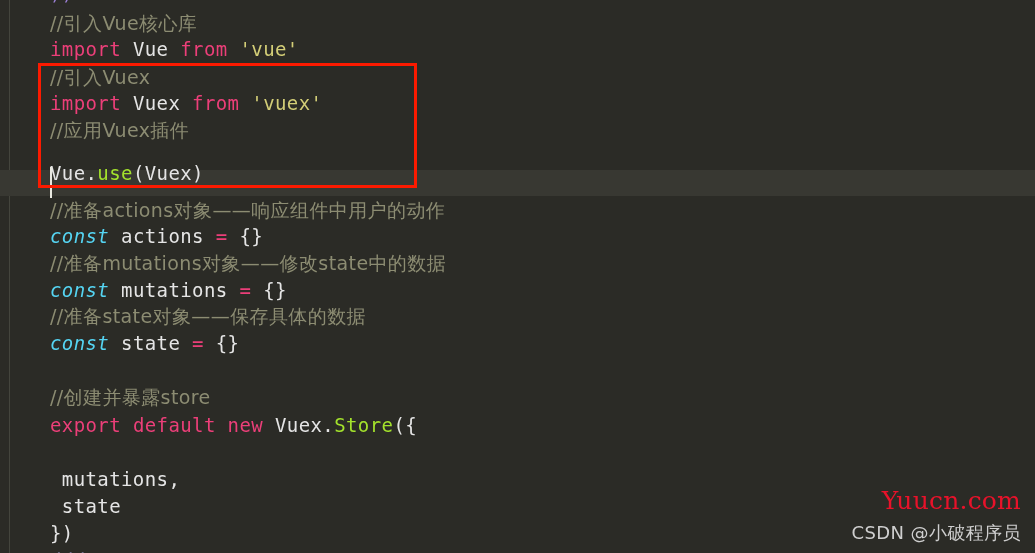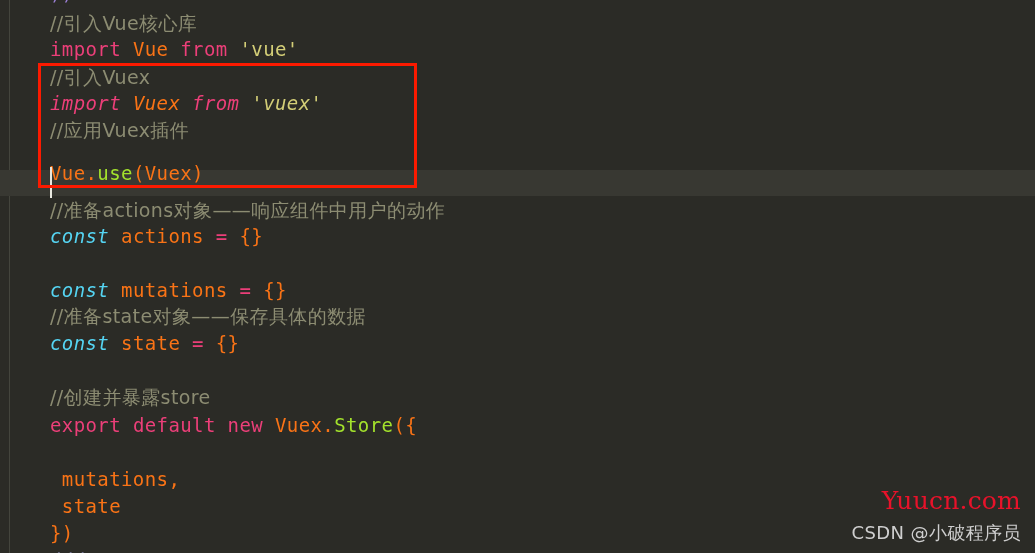--- a/index.html
+++ b/index.html
@@ -61,21 +61,21 @@
     height: 26px;
     line-height: 26px;
     white-space: pre;
     font-size: 19px;
     letter-spacing: 0.4px;
   }
 
   
   .tok-comment  { color: #8c8c72; }
   .tok-keyword  { color: #ec3f79; }
-  .tok-plain    { color: #f97316; }
+  .tok-plain    { color: #e5e5e5; }
   .tok-string   { color: #d3ce77; }
   .tok-const    { color: #55d4f2; font-style: italic; }
   .tok-func     { color: #a3e22c; }
   .tok-op       { color: #ec3f79; }
 
   .cjk { font-family: "DejaVu Sans", "Liberation Sans", sans-serif; }
 
   
   #annotation-rect {
     position: absolute;
@@ -141,26 +141,27 @@
   <div id="gutter-rule" style="background: rgb(68, 69, 61);"></div>
 
   <div id="current-line" style="background: rgb(56, 56, 50);"></div>
 
   <div id="clip-top">))</div>
 
   <div id="code">
       <div class="line" style="top: 10px;"><span class="tok-comment cjk">//引入Vue核心库</span></div>
       <div class="line" style="top: 36px;"><span class="tok-keyword">import</span><span class="tok-plain"> </span><span class="tok-plain">Vue</span><span class="tok-plain"> </span><span class="tok-keyword">from</span><span class="tok-plain"> </span><span class="tok-string">'vue'</span></div>
       <div class="line" style="top: 64px;"><span class="tok-comment cjk">//引入Vuex</span></div>
-      <div class="line" style="top: 90px; font-style: italic;"><span class="tok-keyword">import</span><span class="tok-plain"> </span><span class="tok-plain">Vuex</span><span class="tok-plain"> </span><span class="tok-keyword">from</span><span class="tok-plain"> </span><span class="tok-string">'vuex'</span></div>
+      <div class="line" style="top: 90px;"><span class="tok-keyword">import</span><span class="tok-plain"> </span><span class="tok-plain">Vuex</span><span class="tok-plain"> </span><span class="tok-keyword">from</span><span class="tok-plain"> </span><span class="tok-string">'vuex'</span></div>
       <div class="line" style="top: 117px;"><span class="tok-comment cjk">//应用Vuex插件</span></div>
       <div class="line" style="top: 160px;"><span class="tok-plain">Vue.</span><span class="tok-func">use</span><span class="tok-plain">(Vuex)</span></div>
       <div class="line" style="top: 170px;"></div>
       <div class="line" style="top: 197px;"><span class="tok-comment cjk">//准备actions对象——响应组件中用户的动作</span></div>
       <div class="line" style="top: 223px;"><span class="tok-const">const</span><span class="tok-plain"> </span><span class="tok-plain">actions</span><span class="tok-plain"> </span><span class="tok-op">=</span><span class="tok-plain"> </span><span class="tok-plain">{}</span></div>
+      <div class="line" style="top: 250px;"><span class="tok-comment cjk">//准备mutations对象——修改state中的数据</span></div>
       <div class="line" style="top: 277px;"><span class="tok-const">const</span><span class="tok-plain"> </span><span class="tok-plain">mutations</span><span class="tok-plain"> </span><span class="tok-op">=</span><span class="tok-plain"> </span><span class="tok-plain">{}</span></div>
       <div class="line" style="top: 303px;"><span class="tok-comment cjk">//准备state对象——保存具体的数据</span></div>
       <div class="line" style="top: 330px;"><span class="tok-const">const</span><span class="tok-plain"> </span><span class="tok-plain">state</span><span class="tok-plain"> </span><span class="tok-op">=</span><span class="tok-plain"> </span><span class="tok-plain">{}</span></div>
       <div class="line" style="top: 357px;"></div>
       <div class="line" style="top: 384px;"><span class="tok-comment cjk">//创建并暴露store</span></div>
       <div class="line" style="top: 412px;"><span class="tok-keyword">export</span><span class="tok-plain"> </span><span class="tok-keyword">default</span><span class="tok-plain"> </span><span class="tok-keyword">new</span><span class="tok-plain"> </span><span class="tok-plain">Vuex.</span><span class="tok-func">Store</span><span class="tok-plain">({</span></div>
       <div class="line" style="top: 466px;"><span class="tok-plain"> mutations,</span></div>
       <div class="line" style="top: 493px;"><span class="tok-plain"> state</span></div>
       <div class="line" style="top: 520px;"><span class="tok-plain">})</span></div>
     </div>

